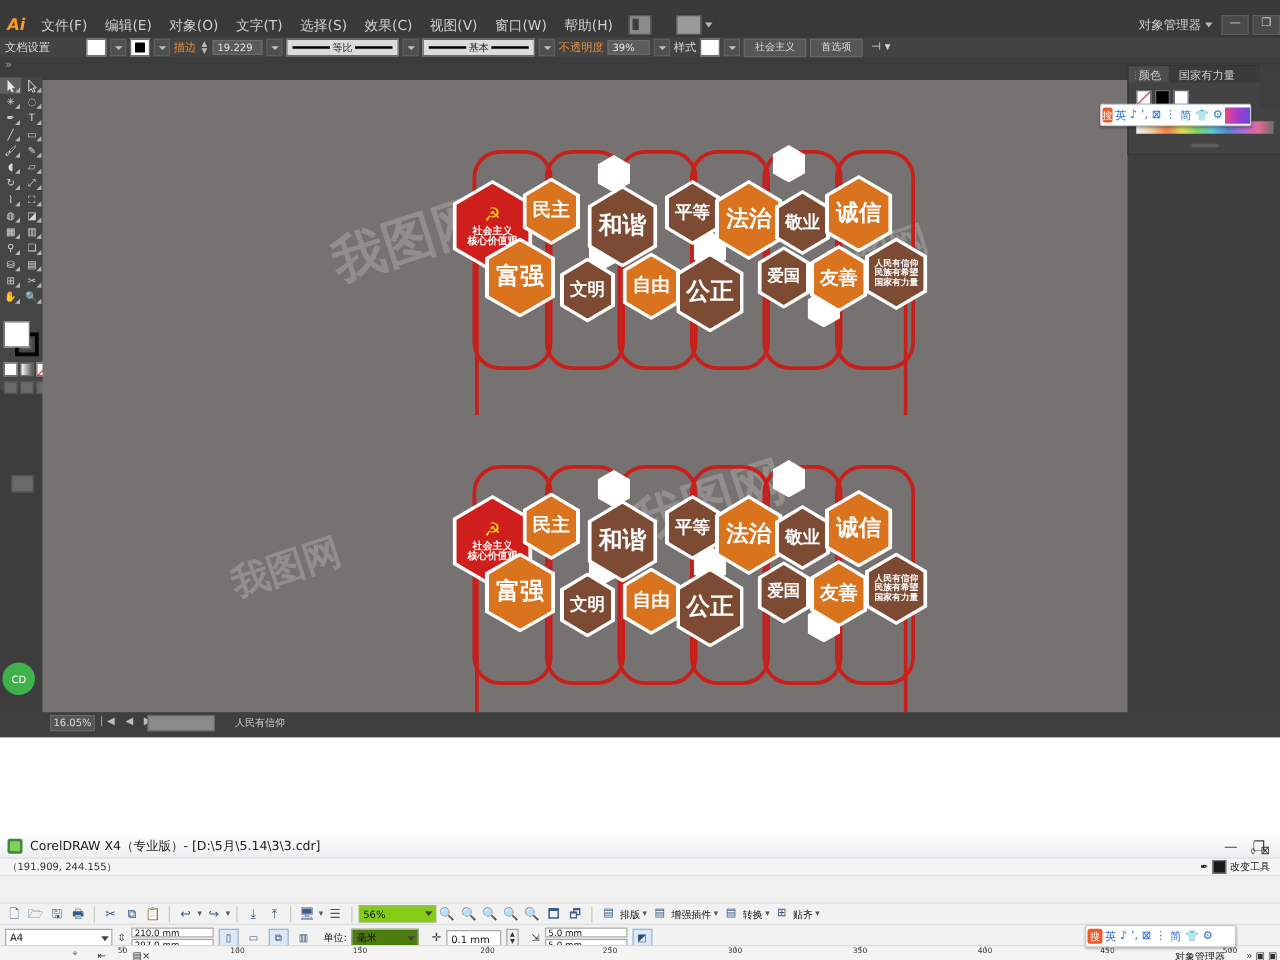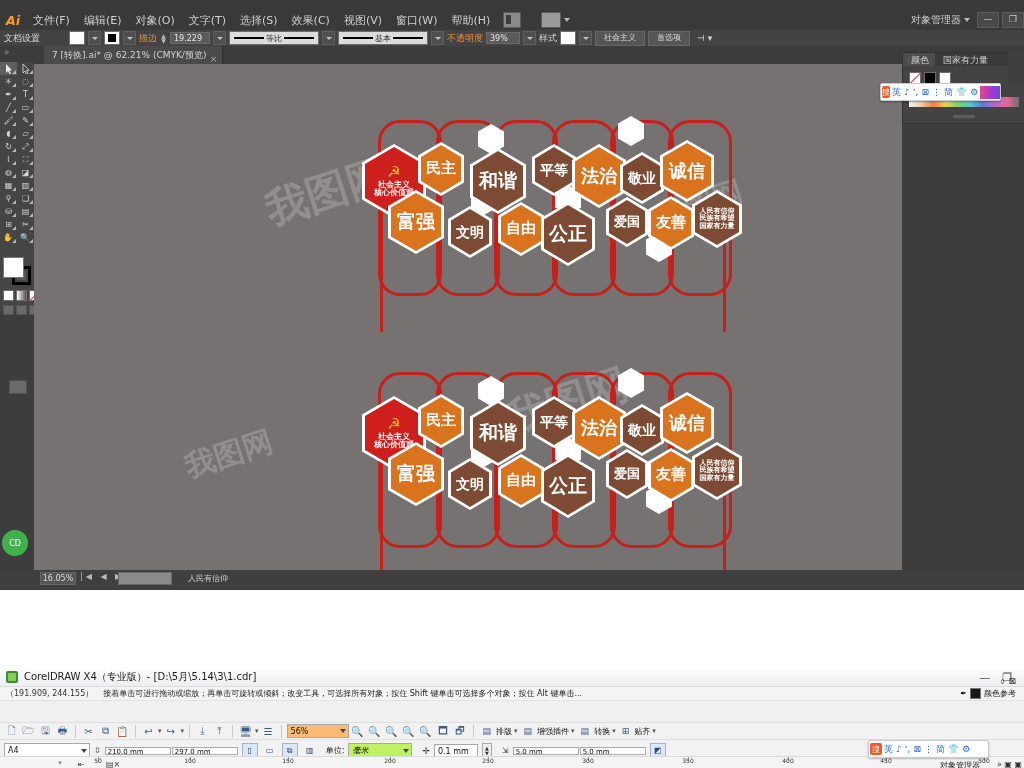--- a/index.html
+++ b/index.html
@@ -161,42 +161,42 @@
     border-bottom:1px solid #e3e3e3;background:#f4f4f4;}
   .cdr-coords{color:#333;}
   .cdr-hint{color:#222;}
 
   .cdr-toolbar{position:absolute;left:0;top:722px;width:1024px;height:18px;background:#f2f2f2;
     border-top:1px solid #e0e0e0;border-bottom:1px solid #e0e0e0;
     display:flex;align-items:center;gap:2px;padding-left:4px;box-sizing:border-box;}
   .tb-btn{width:15px;height:15px;display:flex;align-items:center;justify-content:center;
     color:#3b5c86;font-size:10px;}
   .tb-sep{width:1px;height:13px;background:#c9c9c9;margin:0 3px;}
-  .tb-zoom{width:62px;height:14px;background:#fdba74;border:1px solid #a9a9a9;font-size:8px;
+  .tb-zoom{width:62px;height:14px;background:#84cc16;border:1px solid #a9a9a9;font-size:8px;
     color:#111;line-height:13px;padding-left:3px;box-sizing:border-box;position:relative;}
   .tb-zoom .ar{position:absolute;right:2px;top:4px;border-left:3px solid transparent;
     border-right:3px solid transparent;border-top:4px solid #444;}
   .tb-lbl{font-size:8px;color:#111;margin-left:3px;}
   .tb-group{display:flex;align-items:center;gap:2px;margin-left:4px;}
 
   .cdr-propbar{position:absolute;left:0;top:741px;width:1024px;height:20px;background:#f2f2f2;
     display:flex;align-items:center;gap:4px;padding-left:4px;box-sizing:border-box;
     border-bottom:1px solid #dedede;}
   .pb-select{width:86px;height:15px;background:#fff;border:1px solid #a9a9a9;font-size:8px;color:#111;
     line-height:14px;padding-left:3px;box-sizing:border-box;position:relative;}
   .pb-select .ar{position:absolute;right:2px;top:5px;border-left:3px solid transparent;
     border-right:3px solid transparent;border-top:4px solid #444;}
-  .pb-sizes{display:flex;flex-direction:row;gap:1px;}
+  .pb-sizes{display:flex;flex-direction:column;gap:1px;}
   .pb-size{width:66px;height:8px;background:#fff;border:1px solid #a9a9a9;font-size:7px;color:#111;
     line-height:8px;padding-left:2px;box-sizing:border-box;}
   .pb-icon{width:14px;height:14px;border:1px solid #9fb4cf;background:#dce8f6;
     display:flex;align-items:center;justify-content:center;font-size:8px;color:#2e4a70;}
   .pb-icon.flat{border-color:transparent;background:transparent;}
-  .pb-unit{width:64px;height:15px;background:#bef264;border:1px solid #a9a9a9;font-size:8px;color:#111;
-    line-height:14px;padding-left:3px;box-sizing:border-box;position:relative;font-style:italic;}
+  .pb-unit{width:54px;height:15px;background:#4d7c0f;border:1px solid #a9a9a9;font-size:8px;color:#111;
+    line-height:14px;padding-left:3px;box-sizing:border-box;position:relative;}
   .pb-unit .ar{position:absolute;right:2px;top:5px;border-left:3px solid transparent;
     border-right:3px solid transparent;border-top:4px solid #444;}
   .pb-num{width:44px;height:14px;background:#fff;border:1px solid #a9a9a9;font-size:8px;color:#111;
     line-height:13px;padding-left:3px;box-sizing:border-box;}
   .pb-spin{width:8px;height:14px;background:#eee;border:1px solid #a9a9a9;
     display:flex;flex-direction:column;align-items:center;justify-content:center;font-size:5px;color:#333;line-height:5px;}
 
   .cdr-ruler{position:absolute;left:0;top:756px;width:1024px;height:12px;background:#f4f4f4;
     border-top:1px solid #d9d9d9;font-size:6px;color:#333;}
   .rtick{position:absolute;top:0;width:1px;height:4px;background:#9a9a9a;}
@@ -275,24 +275,20 @@
       <span class="cb-label">样式</span>
       <div class="sw-box"></div>
       <div class="mini-dd"></div>
       <div class="cb-btn">社会主义</div>
       <div class="cb-btn">首选项</div>
       <span class="cb-label" style="margin-left:4px;">⊣ ▾</span>
     </div>
 
     <div class="ai-tabstrip">
       <span class="panel-pin">»</span>
-      <div class="doc-tab">
-        <span>7 [转换].ai* @ 62.21% (CMYK/预览)</span>
-        <span class="xc">×</span>
-      </div>
     </div>
 
     <div class="toolbox">
       <div class="tool-row">
         <div class="tool sel">
           <svg width="8" height="10" viewBox="0 0 8 10">
               <path d="M1 0 L1 9 L3 7 L4.5 10 L6 9.2 L4.5 6.5 L7 6.3 Z" fill="#e8e8e8"></path>
             </svg>
         </div>
         <div class="tool">
@@ -690,41 +686,40 @@
       <span class="ime-item">⚙</span>
       <div class="ime-grad"></div>
     </div>
   </div>
 
   <div id="desktop-gap"></div>
 
   <div id="cdr-window">
     <div class="cdr-title">
       <div class="cdr-app-icon"></div>
-      <span class="cdr-title-text">CorelDRAW X4（专业版）- [D:\5月\5.14\3\1.cdr]</span>
+      <span class="cdr-title-text">CorelDRAW X4（专业版）- [D:\5月\5.14\3\3.cdr]</span>
       <div class="cdr-winbtns">
         <span>—</span>
         <span>❐</span>
       </div>
     </div>
 
     <div class="cdr-status">
       <span class="cdr-coords">（191.909, 244.155）</span>
-      <span class="cdr-hint">接着单击可进行拖动或缩放；再单击可旋转或倾斜；改变工具，可选择所有对象；按住 Shift 键单击可选择多个对象；按住 Alt 键单击...</span>
     </div>
   </div>
 
   <div class="cdr-tools-right">
     <span>⬨</span>
     <span>⊠</span>
   </div>
   <div class="outline-panel">
     <span>✒</span>
     <span class="outline-sw"></span>
-    <span>颜色参考</span>
+    <span>改变工具</span>
   </div>
 
   <div class="cdr-toolbar">
     <div class="tb-btn">🗋</div>
     <div class="tb-btn">🗁</div>
     <div class="tb-btn">🖫</div>
     <div class="tb-btn">🖶</div>
     <div class="tb-sep"></div>
     <div class="tb-btn">✂</div>
     <div class="tb-btn">⧉</div>

